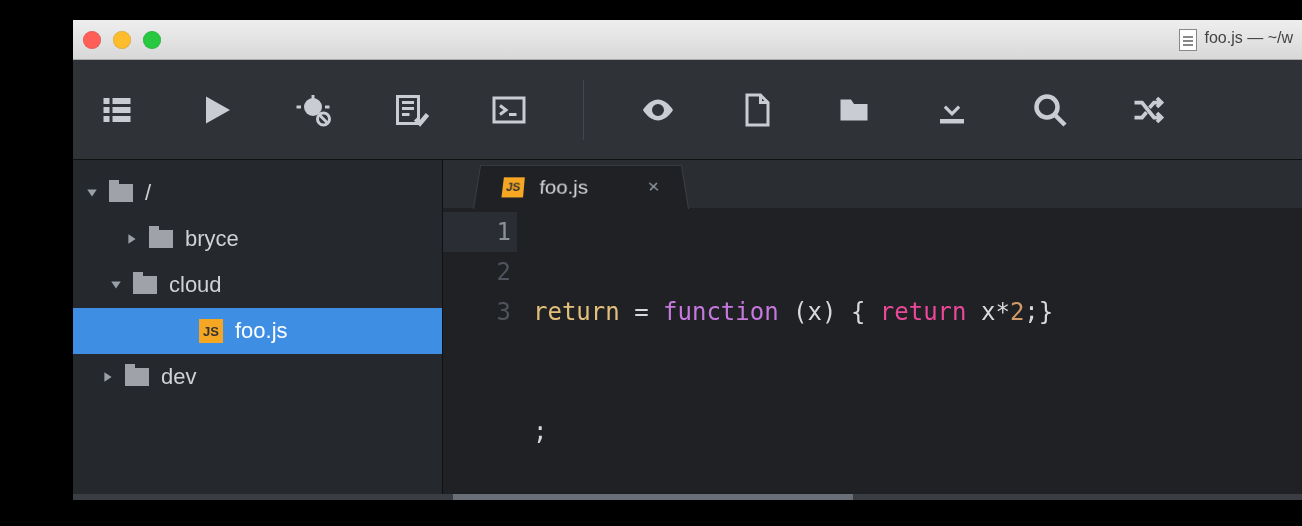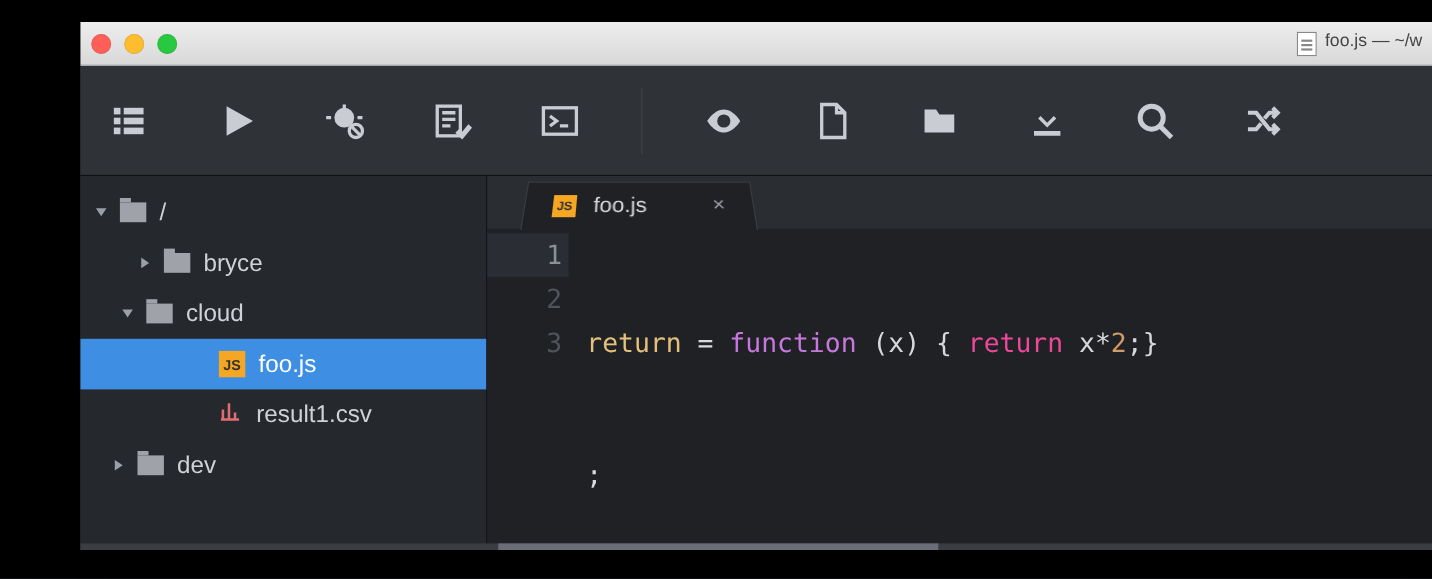--- a/index.html
+++ b/index.html
@@ -267,32 +267,20 @@
         <span class="folder-ic"></span>
         <span>cloud</span>
       </div>
 
       <div class="tree-row selected" style="padding-left:100px">
         <span class="caret"></span>
         <span class="js-badge">JS</span>
         <span>foo.js</span>
       </div>
 
-      <div class="tree-row" style="padding-left:100px">
-        <span class="caret"></span>
-        <span class="csv-ic">
-          <svg width="22" height="22" viewBox="0 0 24 24" fill="none" stroke="#e06c75" stroke-width="2.5">
-              <line x1="4" y1="20" x2="4" y2="10"></line>
-              <line x1="10" y1="20" x2="10" y2="4"></line>
-              <line x1="16" y1="20" x2="16" y2="13"></line>
-              <line x1="2" y1="20" x2="20" y2="20"></line>
-            </svg>
-        </span>
-        <span>result1.csv</span>
-      </div>
 
       <div class="tree-row" style="padding-left:26px">
         <span class="caret">
             <svg viewBox="0 0 10 10" fill="currentColor">
               <polygon points="2,1 8,5 2,9"></polygon>
             </svg>
           </span>
         <span class="folder-ic"></span>
         <span>dev</span>
       </div>

